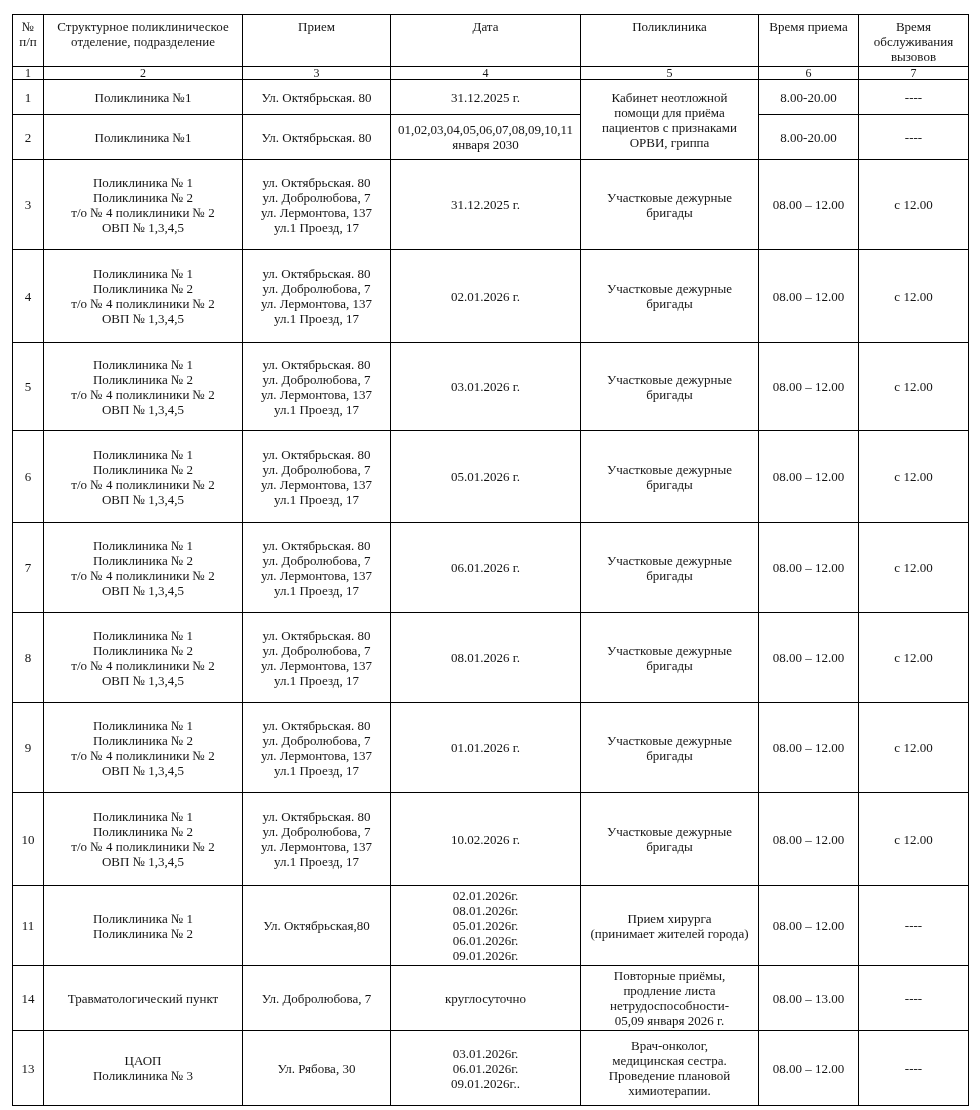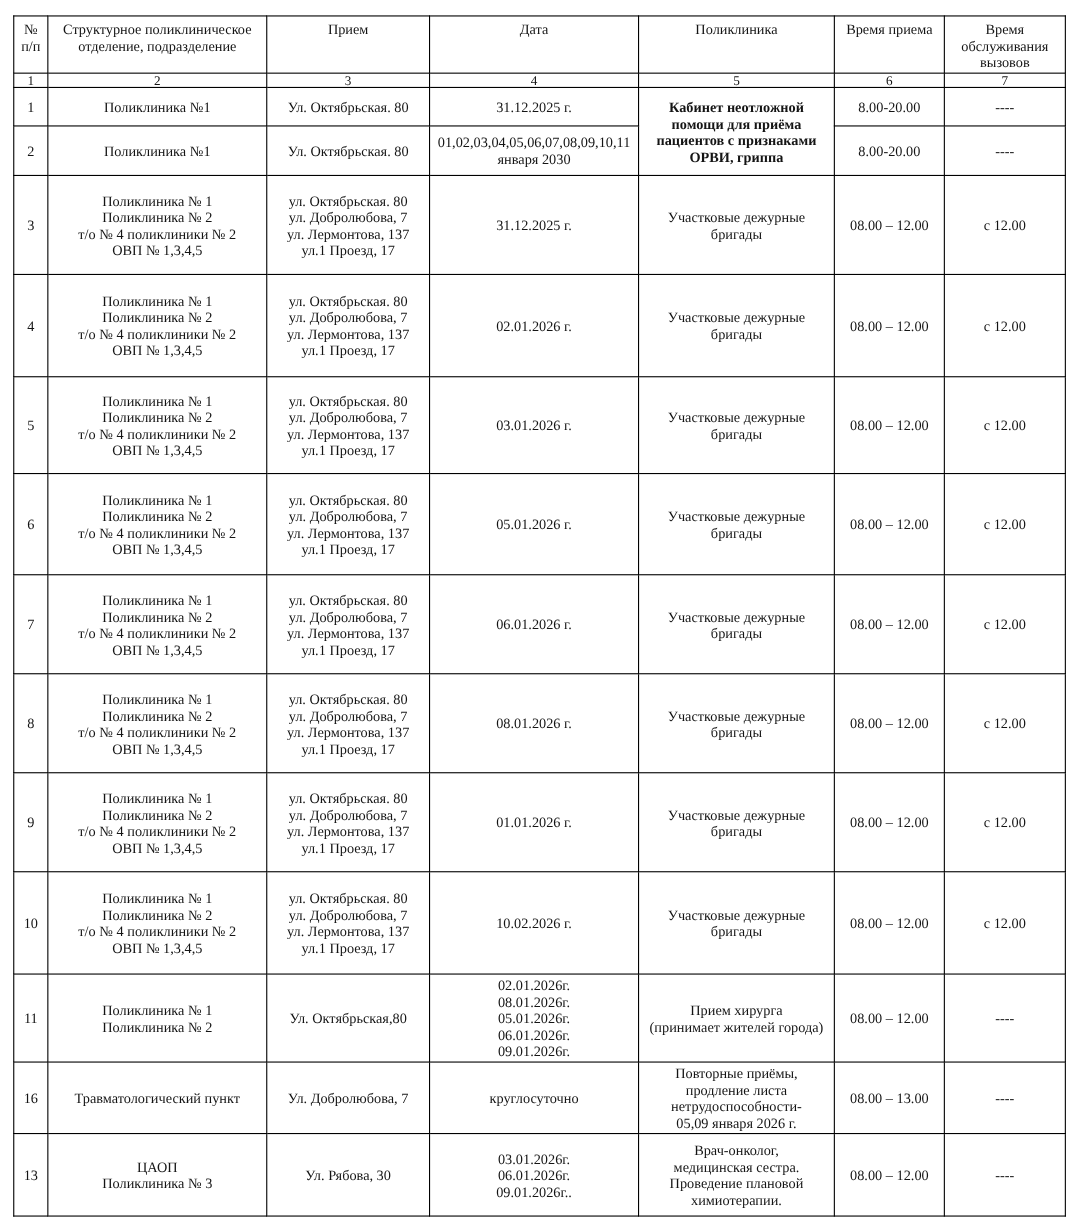--- a/index.html
+++ b/index.html
@@ -40,21 +40,21 @@
     font-weight: normal;
     vertical-align: top;
     padding-top: 4px;
   }
   tr.numrow td {
     padding: 0 2px;
     font-size: 12px;
     line-height: 12px;
   }
   td.bold {
-    font-weight: bold;
+    font-weight: normal;
   }
   td.vtop {
     vertical-align: top;
     padding-top: 4px;
   }
 </style>
 </head>
 <body>
 
 <div class="page">
@@ -263,21 +263,21 @@
 05.01.2026г.
 06.01.2026г.
 09.01.2026г.</td>
       <td>Прием хирурга
 (принимает жителей города)</td>
       <td>08.00 – 12.00</td>
       <td>----</td>
     </tr>
 
     <tr style="height:61px">
-      <td>16</td>
+      <td>14</td>
       <td>Травматологический пункт</td>
       <td>Ул. Добролюбова, 7</td>
       <td>круглосуточно</td>
       <td>Повторные приёмы,
 продление листа
 нетрудоспособности-
 05,09 января 2026 г.</td>
       <td>08.00 – 13.00</td>
       <td class="vtop">----</td>
     </tr>

